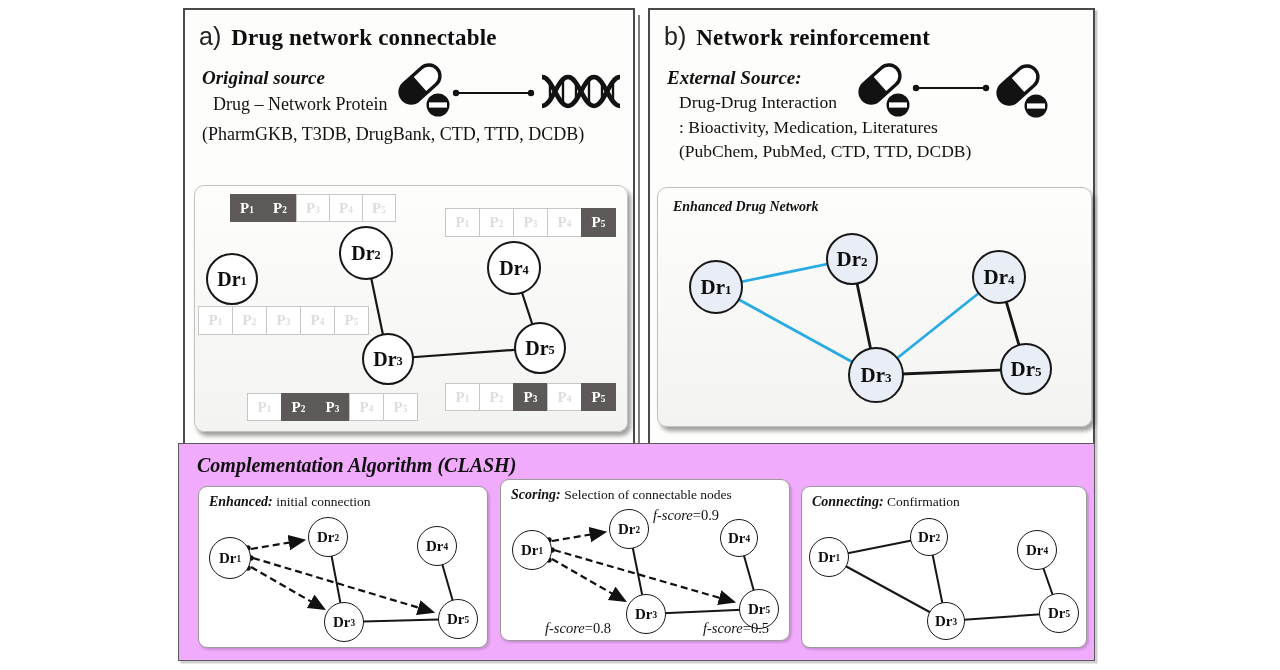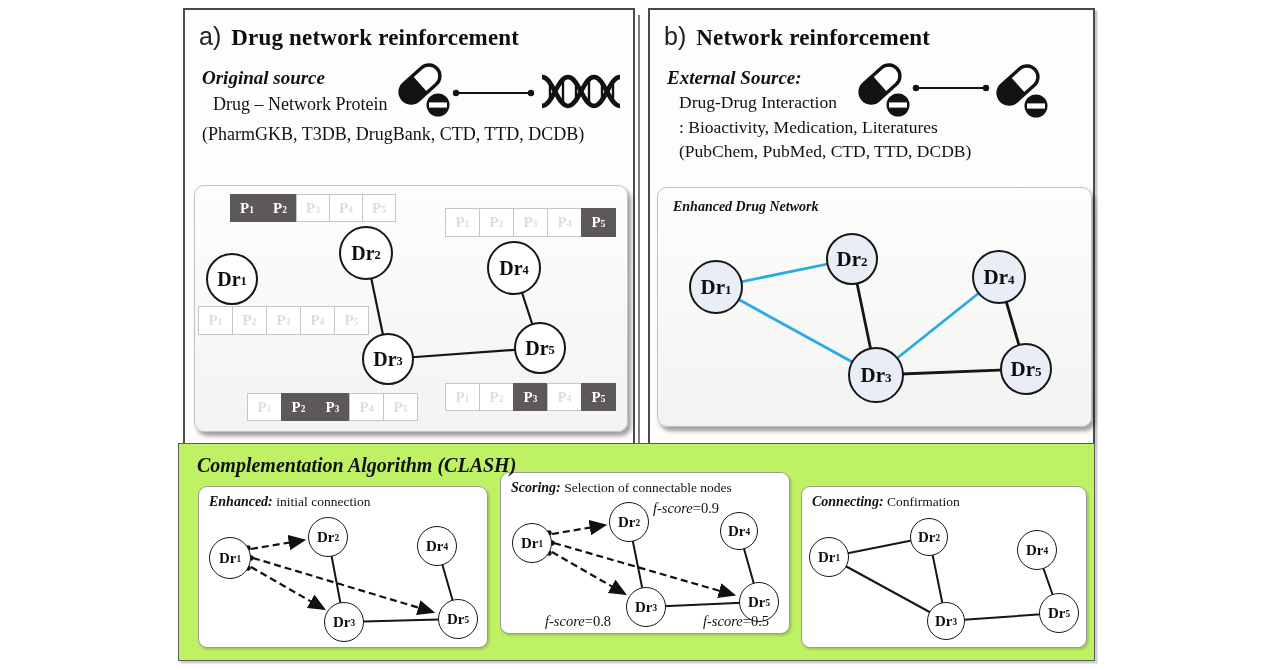--- a/index.html
+++ b/index.html
@@ -6,21 +6,21 @@
   #stage{position:relative;width:1280px;height:670px;background:#fff;overflow:hidden;
          font-family:"Liberation Serif",serif;color:#111;}
   *{box-sizing:border-box;}
 
   .panel{position:absolute;background:#fdfdfc;border:2px solid #4a4a4a;}
   #panel-a{left:183px;top:8px;width:452px;height:437px;}
   #panel-a::after{content:"";position:absolute;top:5px;left:5px;right:-7px;bottom:-8px;
     border-right:2px solid #7d7d7d;border-bottom:2px solid #7d7d7d;pointer-events:none;}
   #panel-b{left:648px;top:8px;width:447px;height:439px;box-shadow:2.5px 2.5px 0 #c9c9c9;}
   #panel-clash{left:178px;top:443px;width:917px;height:218px;border-width:1.5px;border-color:#5a5a5a;
-    box-shadow:2.5px 2.5px 0 #cfcfcf;background:#bef264;}
+    box-shadow:2.5px 2.5px 0 #cfcfcf;background:#f0abfc;}
 
   .hdr{position:absolute;left:14px;top:12px;display:flex;align-items:baseline;gap:10px;z-index:2;}
   .hdr .lbl{font-family:"Liberation Sans",sans-serif;font-size:25px;color:#222;}
   .hdr .ttl{font-weight:bold;font-size:23px;letter-spacing:.2px;color:#0e0e0e;}
 
   .source{position:absolute;left:17px;top:56px;font-size:18px;line-height:1.3;z-index:2;}
   .source .st{font-weight:bold;font-style:italic;font-size:19px;}
   .source .l1{margin-left:11px;margin-top:2px;}
   .source .l2{margin-top:7px;}
   #panel-b .source{font-size:17.5px;line-height:1.22;}
@@ -35,21 +35,21 @@
     box-shadow:3px 4px 4px rgba(0,0,0,.38);}
   #netbox-a{left:9px;top:175px;width:434px;height:247px;}
   #netbox-b{left:7px;top:177px;width:435px;height:240px;}
   .net-ttl{position:absolute;left:15px;top:11px;font-weight:bold;font-style:italic;
     font-size:14px;z-index:3;}
 
   .clash-ttl{position:absolute;left:18px;top:10px;font-weight:bold;font-style:italic;font-size:20px;z-index:2;}
   .subpanel{position:absolute;border:1.4px solid #9a9a98;border-radius:9px;background:#fff;
     box-shadow:1.5px 2px 2px rgba(0,0,0,.15);}
   #sp-anchoring{left:19px;top:42px;width:290px;height:162px;}
-  #sp-scoring{left:321px;top:28px;width:290px;height:162px;}
+  #sp-scoring{left:321px;top:35px;width:290px;height:162px;}
   #sp-connecting{left:622px;top:42px;width:286px;height:162px;}
   .sp-header{position:absolute;left:10px;top:7px;font-size:14px;z-index:3;white-space:nowrap;}
   .sp-name{font-weight:bold;font-style:italic;}
   .sp-desc{font-size:13.5px;}
 
   .netsvg{position:absolute;left:0;top:0;width:100%;height:100%;z-index:1;}
   .node{position:absolute;border-radius:50%;background:#fff;border:2.2px solid #161616;
     display:flex;align-items:center;justify-content:center;font-weight:bold;line-height:1;
     color:#0d0d0d;z-index:2;}
   .node sub{font-size:.62em;position:relative;top:.18em;}
@@ -63,21 +63,21 @@
   .fscore span{font-style:normal;}
 </style>
 </head>
 <body>
 
 <div id="stage">
 
   <div class="panel" id="panel-a">
     <div class="hdr">
       <span class="lbl">a)</span>
-      <span class="ttl">Drug network reinforcement</span>
+      <span class="ttl">Drug network connectable</span>
     </div>
     <div class="source">
       <div class="st">Original source</div>
       <div class="l1">Drug – Network Protein</div>
       <div class="l2">(PharmGKB, T3DB, DrugBank, CTD, TTD, DCDB)</div>
     </div>
     <svg class="iconrow" id="icons-a" width="232" height="62" viewBox="0 0 232 62">
       <defs>
         <g id="pill-shape">
           <g transform="rotate(-42 26 20)">

